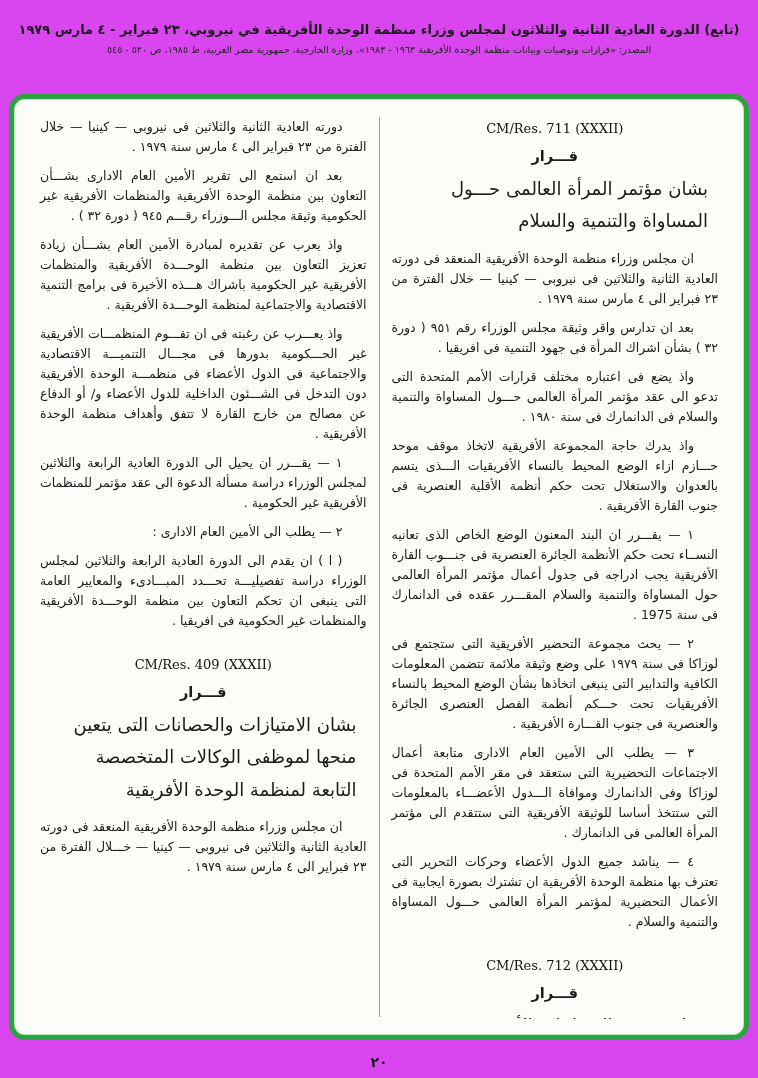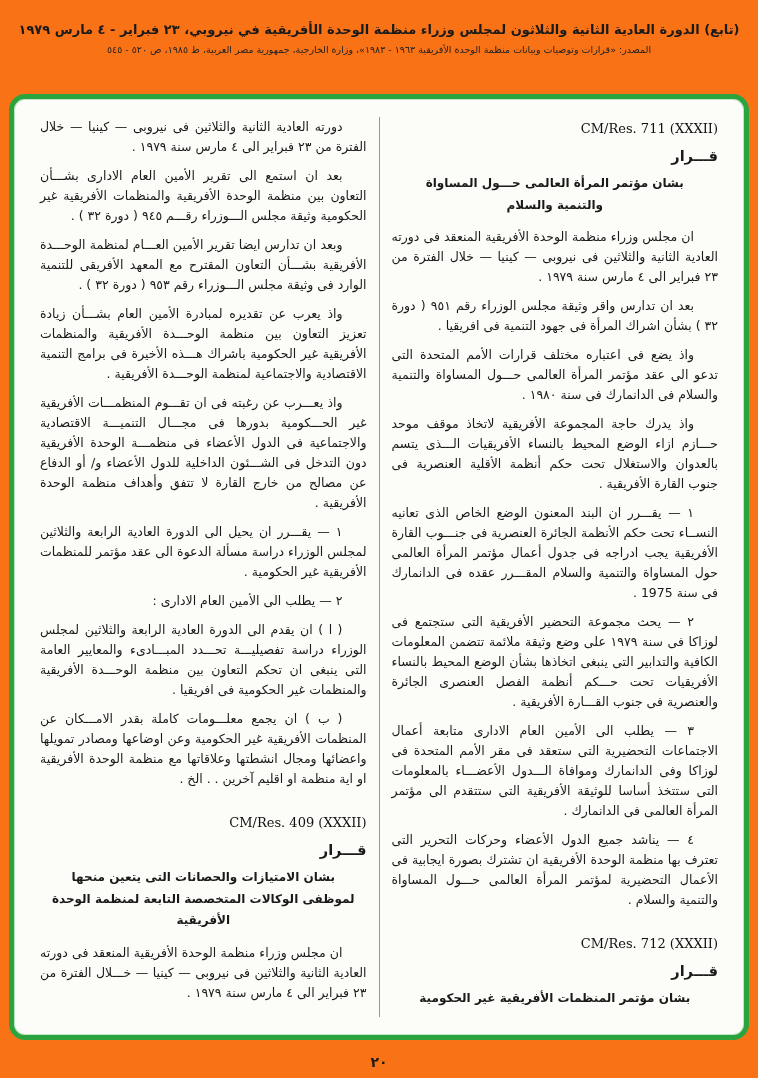--- a/index.html
+++ b/index.html
@@ -6,21 +6,21 @@
   html, body { margin: 0; padding: 0; }
   body {
     width: 758px; height: 1078px;
     background: #e8e8e4;
     font-family: "DejaVu Sans", "Liberation Sans", sans-serif;
     color: #1a1a1a;
   }
   .page {
     position: relative;
     width: 758px; height: 1078px;
-    background: #f97316;
+    background: #d946ef;
     overflow: hidden;
   }
   .page-header {
     direction: rtl;
     text-align: center;
     padding: 22px 16px 0 16px;
   }
   .hdr-line1 {
     font-size: 13px;
     font-weight: bold;
@@ -51,39 +51,38 @@
     padding: 2px 12px 0 12px;
     overflow: hidden;
   }
   .col-divider {
     width: 1px;
     background: #9a9a93;
     margin: 2px 0;
   }
   .res-ref {
     direction: ltr;
-    text-align: right;
+    text-align: center;
     font-family: "DejaVu Serif", "Liberation Serif", serif;
     font-size: 13px;
     color: #111;
     margin: 4px 0 12px 0;
     white-space: nowrap;
   }
   .res-heading {
     direction: rtl;
-    text-align: right;
+    text-align: center;
     font-size: 14.5px;
     font-weight: bold;
     margin: 10px 0 9px 0;
   }
   .res-title {
     direction: rtl;
-    text-align: center;
-    font-size: 12px;
-    font-weight: bold;
+    font-size: 18px;
+    font-weight: normal;
     line-height: 1.8;
     margin: 0 10px 11px 10px;
   }
   .para {
     direction: rtl;
     text-align: justify;
     font-size: 12.5px;
     line-height: 1.6;
     margin: 0 0 9px 0;
     text-indent: 24px;
@@ -126,27 +125,25 @@
         <h2 class="res-heading">قـــرار</h2>
         <h3 class="res-title">بشان مؤتمر المنظمات الأفريقية غير الحكومية</h3>
 
       </section>
 
       <div class="col-divider"></div>
 
       <section class="col">
         <p class="para">دورته العادية الثانية والثلاثين فى نيروبى — كينيا — خلال الفترة من ٢٣ فبراير الى ٤ مارس سنة ١٩٧٩ .</p>
         <p class="para">بعد ان استمع الى تقرير الأمين العام الادارى بشـــأن التعاون بين منظمة الوحدة الأفريقية والمنظمات الأفريقية غير الحكومية وثيقة مجلس الـــوزراء رقـــم ٩٤٥ ( دورة ٣٢ ) .</p>
-        <p class="para">وبعد ان تدارس ايضا تقرير الأمين العـــام لمنظمة الوحـــدة الأفريقية بشـــأن التعاون المقترح مع المعهد الأفريقى للتنمية الوارد فى وثيقة مجلس الـــوزراء رقم ٩٥٣ ( دورة ٣٢ ) .</p>
         <p class="para">واذ يعرب عن تقديره لمبادرة الأمين العام بشـــأن زيادة تعزيز التعاون بين منظمة الوحـــدة الأفريقية والمنظمات الأفريقية غير الحكومية باشراك هـــذه الأخيرة فى برامج التنمية الاقتصادية والاجتماعية لمنظمة الوحـــدة الأفريقية .</p>
         <p class="para">واذ يعـــرب عن رغبته فى ان تقـــوم المنظمـــات الأفريقية غير الحـــكومية بدورها فى مجـــال التنميـــة الاقتصادية والاجتماعية فى الدول الأعضاء فى منظمـــة الوحدة الأفريقية دون التدخل فى الشـــئون الداخلية للدول الأعضاء و/ أو الدفاع عن مصالح من خارج القارة لا تتفق وأهداف منظمة الوحدة الأفريقية .</p>
         <p class="para">١ — يقـــرر ان يحيل الى الدورة العادية الرابعة والثلاثين لمجلس الوزراء دراسة مسألة الدعوة الى عقد مؤتمر للمنظمات الأفريقية غير الحكومية .</p>
         <p class="para">٢ — يطلب الى الأمين العام الادارى :</p>
         <p class="para">( ا ) ان يقدم الى الدورة العادية الرابعة والثلاثين لمجلس الوزراء دراسة تفصيليـــة تحـــدد المبـــادىء والمعايير العامة التى ينبغى ان تحكم التعاون بين منظمة الوحـــدة الأفريقية والمنظمات غير الحكومية فى افريقيا .</p>
-        <p class="para">( ب ) ان يجمع معلـــومات كاملة بقدر الامـــكان عن المنظمات الأفريقية غير الحكومية وعن اوضاعها ومصادر تمويلها واعضائها ومجال انشطتها وعلاقاتها مع منظمة الوحدة الأفريقية او اية منظمة او اقليم آخرين . . الخ .</p>
         <div class="res-ref gap-before">CM/Res. 409 (XXXII)</div>
         <h2 class="res-heading">قـــرار</h2>
         <h3 class="res-title">بشان الامتيازات والحصانات التى يتعين منحها لموظفى الوكالات المتخصصة التابعة لمنظمة الوحدة الأفريقية</h3>
         <p class="para">ان مجلس وزراء منظمة الوحدة الأفريقية المنعقد فى دورته العادية الثانية والثلاثين فى نيروبى — كينيا — خـــلال الفترة من ٢٣ فبراير الى ٤ مارس سنة ١٩٧٩ .</p>
       </section>
 
     </div>
   </div>
 
   <div class="page-number">٢٠</div>

